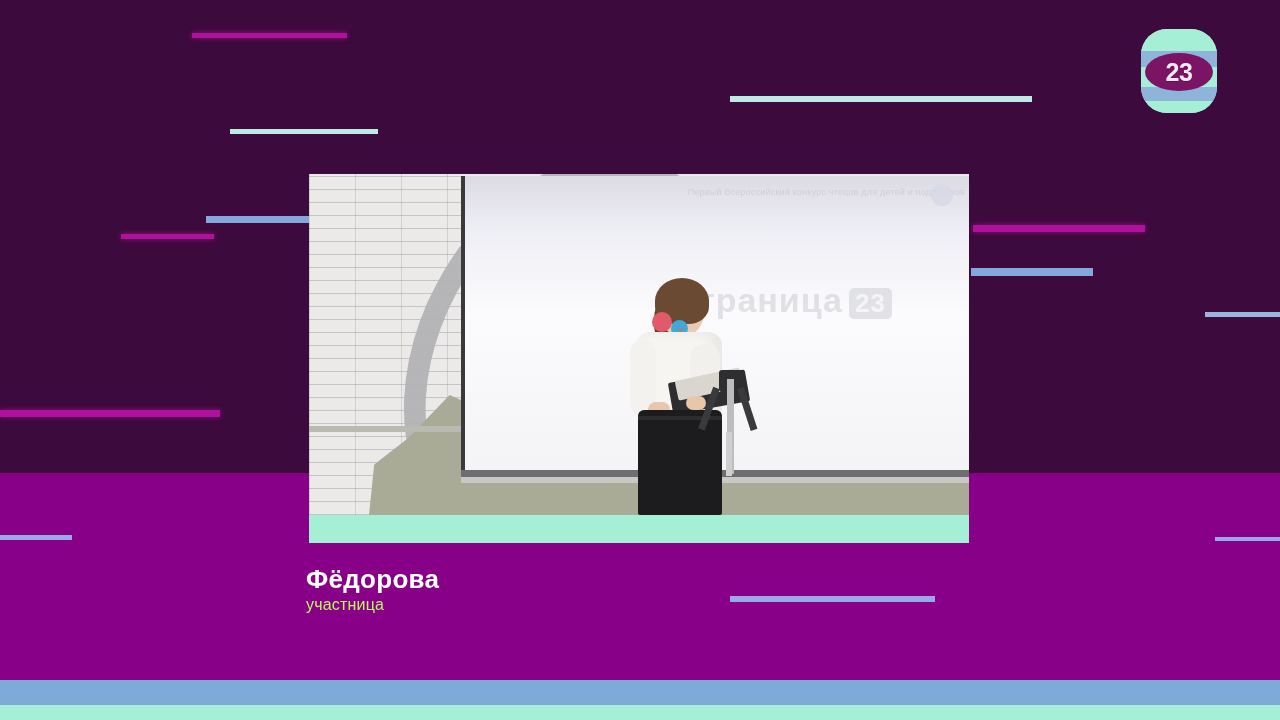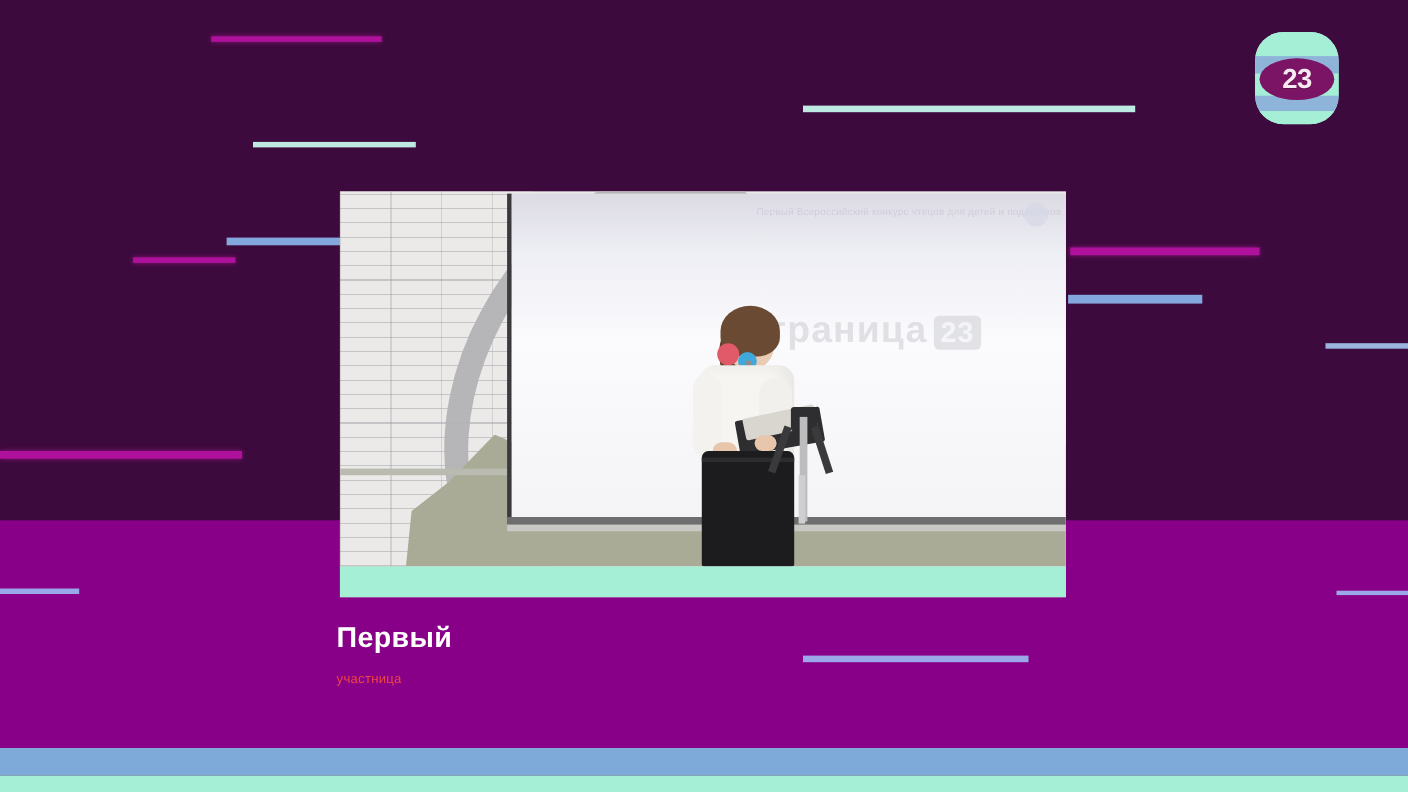--- a/index.html
+++ b/index.html
@@ -179,21 +179,21 @@
     background:#a5efd7;
   }
 
   
   .caption { position:absolute; left:306px; top:565px; width:400px; }
   .caption-name {
     color:#ffffff; font-size:26px; font-weight:bold; line-height:29px;
     letter-spacing:.3px;
   }
   .caption-role {
-    color:#ef4444; font-size:12px; line-height:20px; margin-top:13px;
+    color:#bef264; font-size:16px; line-height:20px; margin-top:1px;
     letter-spacing:.2px;
   }
 
   
   .logo {
     position:absolute; left:1141px; top:29px; width:76px; height:84px;
     border-radius:26px; overflow:hidden;
     background:#a5efd7;
   }
   .logo-stripe-1 { position:absolute; left:0; top:0;   width:76px; height:22px; background:#a5efd7; }
@@ -277,21 +277,21 @@
     <div class="tripod-leg2"></div>
     <div class="tripod-col"></div>
     <div class="tripod-foot"></div>
 
   </div>
   <div class="mint-strip"></div>
 </div>
 
 <div class="caption">
   <div class="caption-name">
-    <div>Первый</div>
+    <div>Фёдорова</div>
   </div>
   <div class="caption-role">участница</div>
 </div>
 
 <div class="logo">
   <div class="logo-stripe-1"></div>
   <div class="logo-stripe-2"></div>
   <div class="logo-stripe-3"></div>
   <div class="logo-stripe-4"></div>
   <div class="logo-stripe-5"></div>

